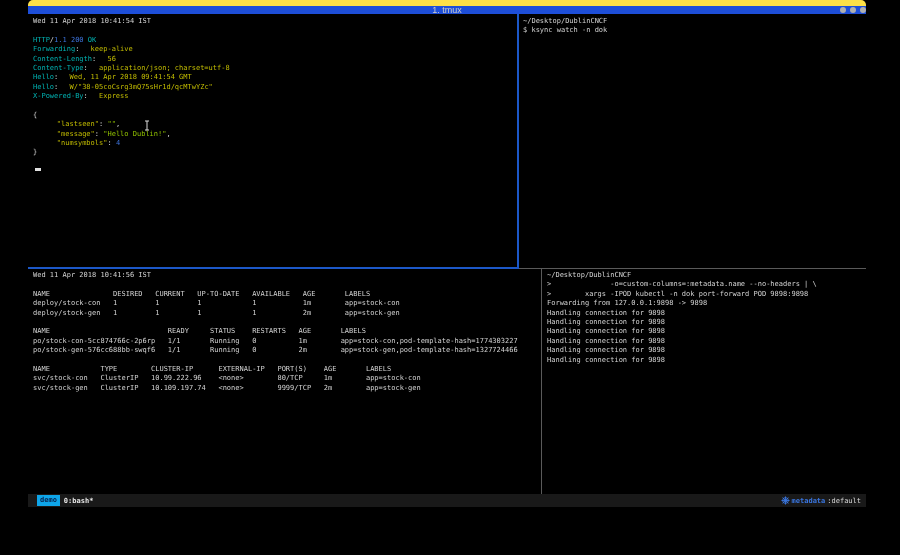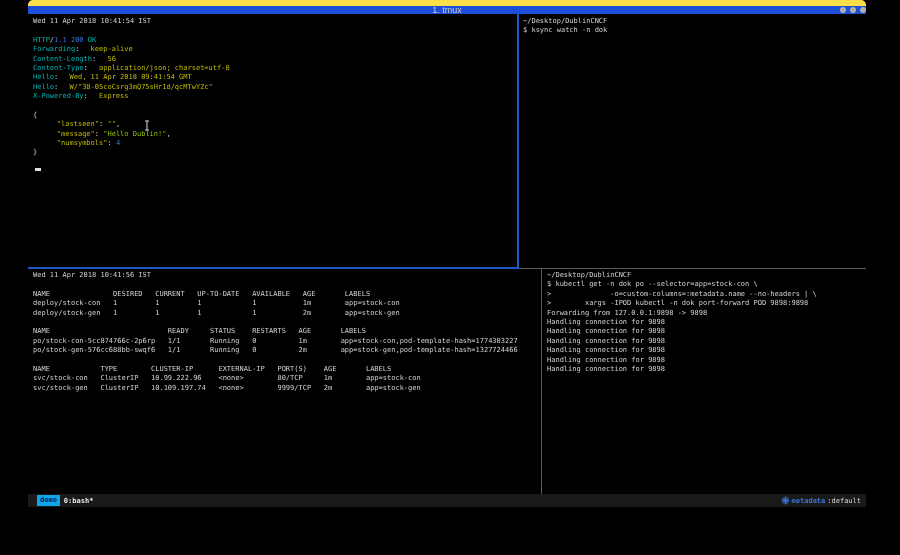--- a/index.html
+++ b/index.html
@@ -92,21 +92,20 @@
           <div class="tline">po/stock-con-5cc874766c-2p6rp   1/1       Running   0          1m        app=stock-con,pod-template-hash=1774303227</div>
           <div class="tline">po/stock-gen-576cc688bb-swqf6   1/1       Running   0          2m        app=stock-gen,pod-template-hash=1327724466</div>
           <div class="tline"></div>
           <div class="tline">NAME            TYPE        CLUSTER-IP      EXTERNAL-IP   PORT(S)    AGE       LABELS</div>
           <div class="tline">svc/stock-con   ClusterIP   10.99.222.96    &lt;none&gt;        80/TCP     1m        app=stock-con</div>
           <div class="tline">svc/stock-gen   ClusterIP   10.109.197.74   &lt;none&gt;        9999/TCP   2m        app=stock-gen</div>
         </div>
       <div class="vdiv-bot"></div>
       <div class="pane pane-br">
           <div class="tline">~/Desktop/DublinCNCF</div>
-          <div class="tline">$ kubectl get -n dok po --selector=app=stock-con \</div>
           <div class="tline">&gt;              -o=custom-columns=:metadata.name --no-headers | \</div>
           <div class="tline">&gt;        xargs -IPOD kubectl -n dok port-forward POD 9898:9898</div>
           <div class="tline">Forwarding from 127.0.0.1:9898 -&gt; 9898</div>
           <div class="tline">Handling connection for 9898</div>
           <div class="tline">Handling connection for 9898</div>
           <div class="tline">Handling connection for 9898</div>
           <div class="tline">Handling connection for 9898</div>
           <div class="tline">Handling connection for 9898</div>
           <div class="tline">Handling connection for 9898</div>
         </div>

